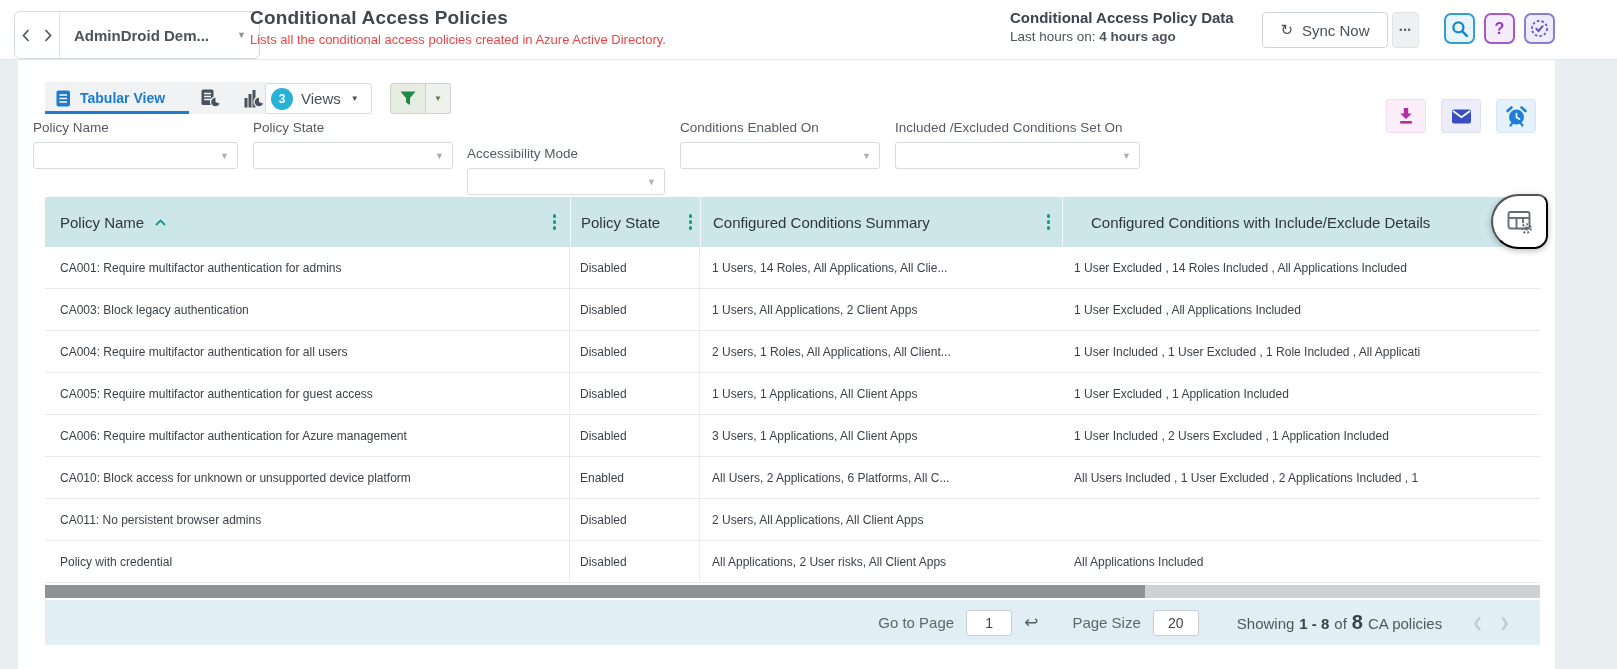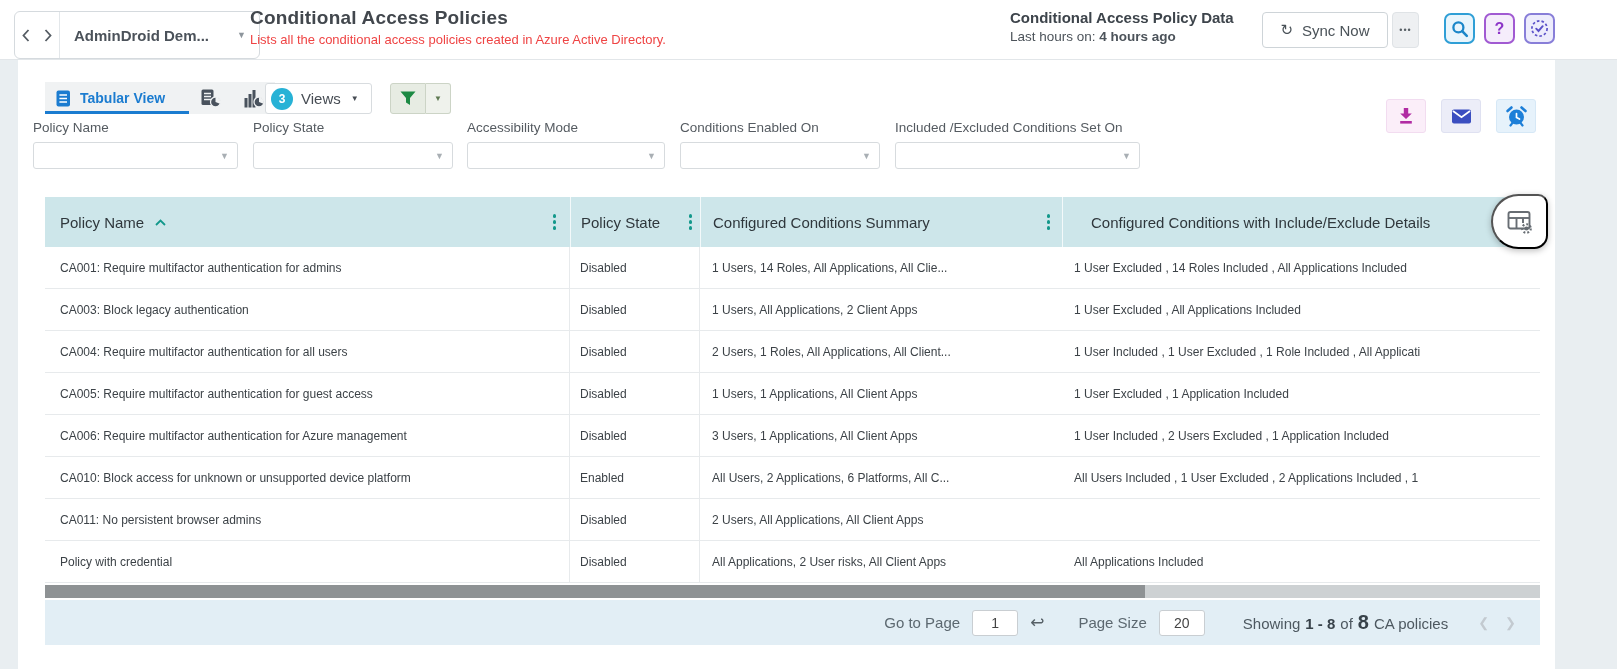--- a/index.html
+++ b/index.html
@@ -45,21 +45,21 @@
   .filter-seg1 { width:36px; background:#e7ece3; border:1px solid #ccd4c6; border-radius:3px 0 0 3px; display:flex; align-items:center; justify-content:center; }
   .filter-seg2 { width:25px; background:#eff2ec; border:1px solid #ccd4c6; border-left:none; border-radius:0 3px 3px 0; display:flex; align-items:center; justify-content:center; font-size:8px; color:#5f7a52; }
 
   .filter-group { position:absolute; top:60px; }
   .filter-label { font-size:13.5px; color:#555b61; }
   .select { position:relative; margin-top:7px; height:27px; background:#fff; border:1px solid #d7dbde; border-radius:3px; }
   .select input { width:100%; height:100%; border:none; outline:none; background:transparent; padding:0 24px 0 8px; font-size:13px; color:#444; font-family:inherit; }
   .select .caret { position:absolute; right:8px; top:8px; font-size:9px; color:#a9afb4; }
   .fg1 { left:15px; }  .fg1 .select { width:205px; }
   .fg2 { left:235px; } .fg2 .select { width:200px; }
-  .fg3 { left:449px; } .fg3 .select { width:198px; }
+  .fg3 { left:449px;margin-top:26px; } .fg3 .select { width:198px; }
   .fg4 { left:662px; } .fg4 .select { width:200px; }
   .fg5 { left:877px; } .fg5 .select { width:245px; }
 
   .action-icons { position:absolute; left:1368px; top:39px; display:flex; gap:15px; }
   .act-btn { width:40px; height:34px; border-radius:3px; display:flex; align-items:center; justify-content:center; cursor:pointer; }
   .act-dl { background:#fbeef9; border:1px solid #f2dcf0; }
   .act-mail { background:#ecedf8; border:1px solid #dfe1f1; }
   .act-alarm { background:#e6f2fb; border:1px solid #d6e8f6; }
 
   
@@ -79,21 +79,21 @@
   .cell { display:flex; align-items:center; white-space:nowrap; overflow:hidden; }
   .c1 { width:525px; padding-left:15px; border-right:1px solid #e7eaec; }
   .c2 { width:130px; padding-left:10px; border-right:1px solid #e7eaec; }
   .c3 { width:362px; padding-left:12px; }
   .c4 { width:478px; padding-left:12px; }
 
   .hscroll { position:relative; margin-top:2px; width:1495px; height:13px; background:#cdd1d3; cursor:pointer; }
   .hthumb { position:absolute; left:0; top:0; width:1100px; height:13px; background:#8e9294; cursor:grab; }
 
   
-  .pager { position:absolute; left:27px; top:540px; width:1495px; height:45px; background:#e2eef5; display:flex; align-items:center; justify-content:flex-end; padding-right:24px; font-size:15px; color:#5c6870; }
+  .pager { position:absolute; left:27px; top:540px; width:1495px; height:45px; background:#e2eef5; display:flex; align-items:center; justify-content:flex-end; padding-right:30px; font-size:15px; color:#5c6870; }
   .pg-input { width:46px; height:26px; text-align:center; border:1px solid #c9ced2; border-radius:3px; font-size:14px; color:#444; background:#fff; font-family:inherit; outline:none; }
   .goto-input { margin-left:12px; }
   .goto-arrow { margin-left:12px; font-size:17px; color:#566067; cursor:pointer; }
   .ps-label { margin-left:34px; }
   .ps-input { margin-left:12px; }
   .showing { margin-left:38px; display:flex; align-items:baseline; gap:5px; color:#4d5860; }
   .showing .rng { font-weight:700; color:#38424a; }
   .showing .tot { font-weight:700; font-size:20px; color:#38424a; }
   .pg-nav { margin-left:30px; display:flex; gap:16px; font-size:13px; color:#c3cad0; }
   .pg-nav span { cursor:pointer; }

